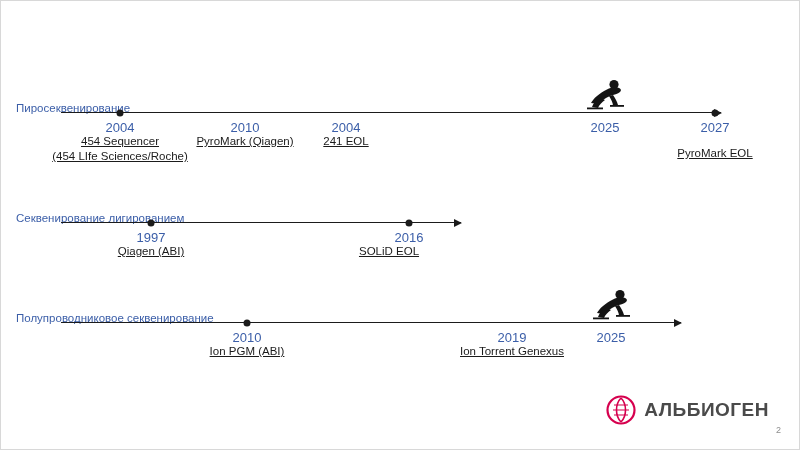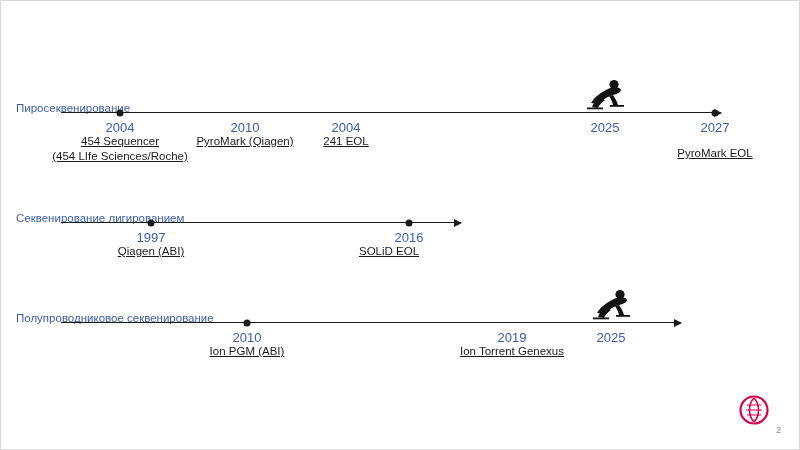--- a/index.html
+++ b/index.html
@@ -163,16 +163,17 @@
         </svg></div>
     </div>
 
   <div class="logo">
     <svg width="30" height="30" viewBox="0 0 30 30">
       <circle cx="15" cy="15" r="13.5" fill="none" stroke="#d6004e" stroke-width="2.2"></circle>
       <path d="M15 3 C9 9, 9 21, 15 27" fill="none" stroke="#d6004e" stroke-width="1.6"></path>
       <path d="M15 3 C21 9, 21 21, 15 27" fill="none" stroke="#d6004e" stroke-width="1.6"></path>
       <path d="M8 10 H22 M7 15 H23 M8 20 H22" stroke="#d6004e" stroke-width="1.1"></path>
     </svg>
+    <span class="logo-text">АЛЬБИОГЕН</span>
   </div>
 
   <div class="page-num">2</div>
 </div>
 
 </body></html>

